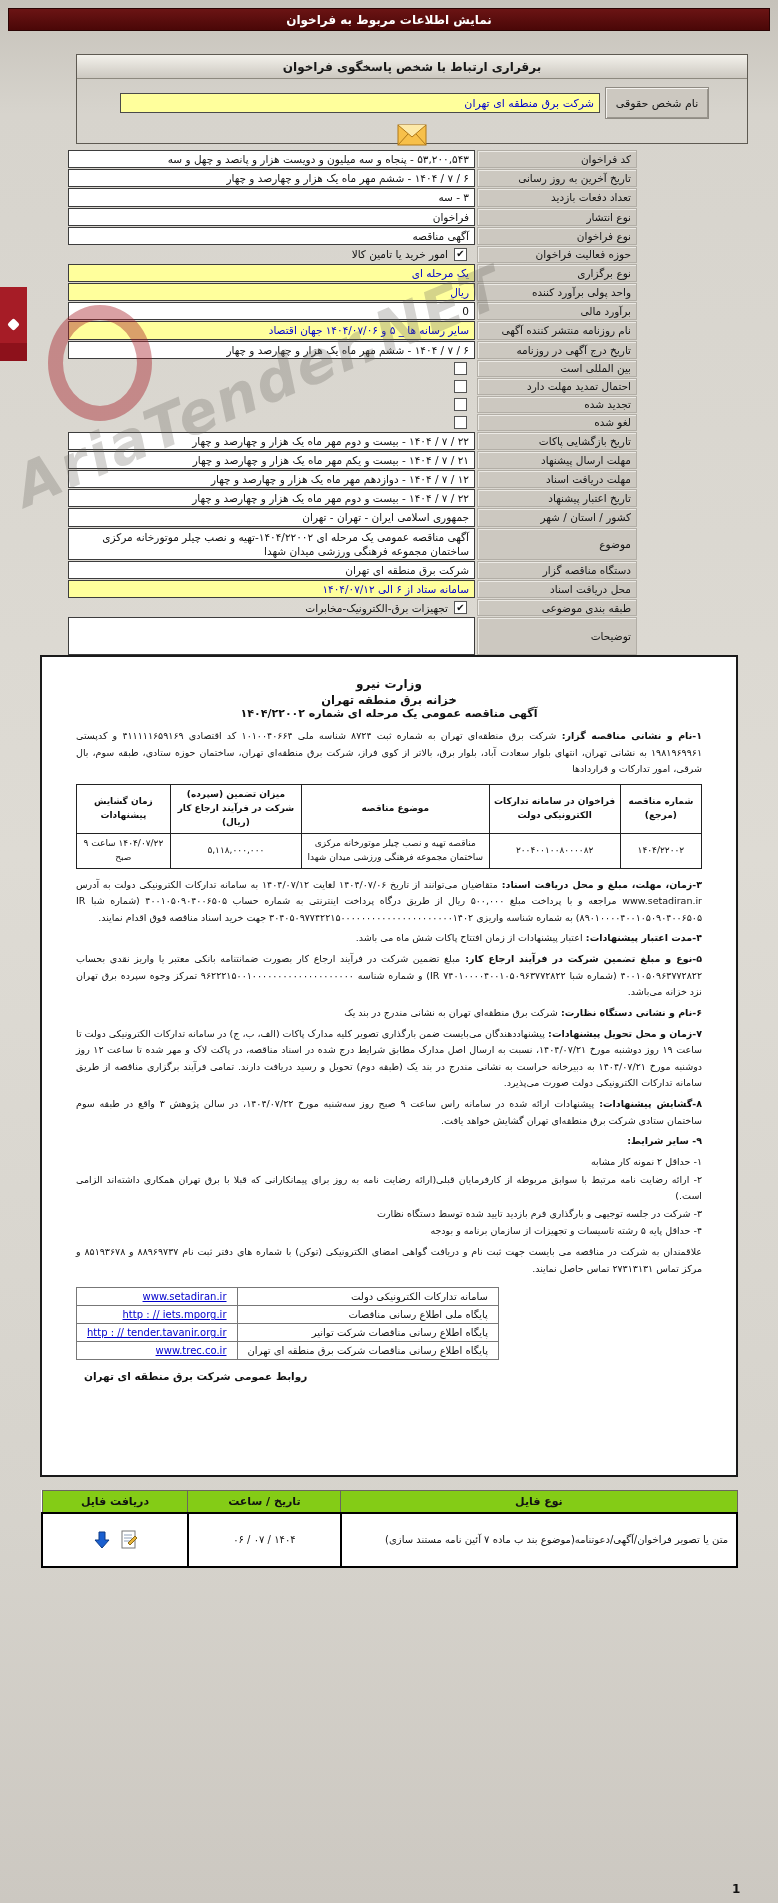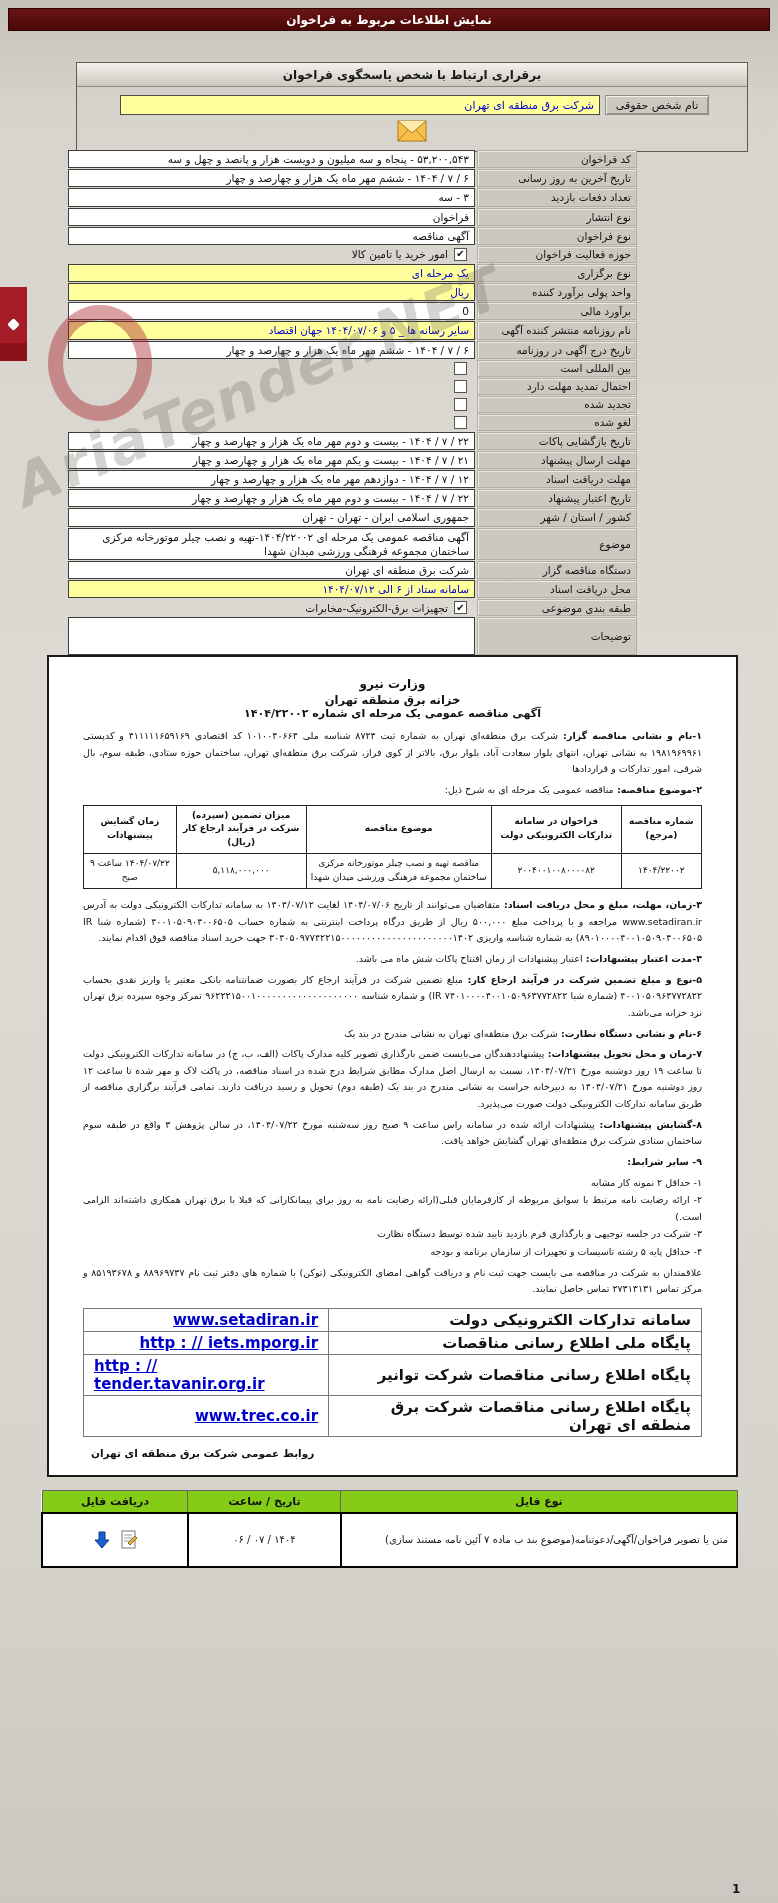--- a/index.html
+++ b/index.html
@@ -7,26 +7,26 @@
   .page { position:relative; width:778px; height:1903px; margin:0 auto; direction:rtl; overflow:hidden;
     background:linear-gradient(180deg,#c6c2ba 0%,#d7d4cd 6%,#dedbd4 45%,#d6d3cc 80%,#ccc8c1 100%); }
 
   
   .titlebar { position:absolute; top:8px; right:8px; left:8px; height:23px;
     background:linear-gradient(180deg,#6b1414,#4a0707);
     border:1px solid #2b0404; color:#fff; font-weight:bold; font-size:12px;
     display:flex; align-items:center; justify-content:center; }
 
   
-  .contact { position:absolute; top:62px; right:30px; left:32px; height:90px; border:1px solid #5e5a52;margin-left:44px; }
+  .contact { position:absolute; top:54px; right:30px; left:32px; height:90px; border:1px solid #5e5a52;margin-left:44px; }
   .contact-header { height:24px; background:linear-gradient(180deg,#f3f1eb,#ccc8c0);
     border-bottom:1px solid #8d897f; display:flex; align-items:center; justify-content:center;
     font-size:12px; font-weight:bold; color:#181818; }
   .contact-row { display:flex; align-items:center; gap:5px; padding:8px 38px 0 43px; }
-  .contact-label { width:104px; height:20px; background:#ccc8c0; border:1px solid #8f8b83;
+  .contact-label { width:104px; height:32px; background:#ccc8c0; border:1px solid #8f8b83;
     box-shadow:inset 1px 1px 0 #f4f2ee, inset -1px -1px 0 #9a968e;
     display:flex; align-items:center; justify-content:center; font-size:11px; color:#111; }
   .contact-value { flex:1; height:20px; background:#ffff9c; border:1px solid #4a4a4a;
     color:#0000cd; font-size:11px; padding:2px 5px; display:flex; align-items:center; }
   .envelope-wrap { display:flex; justify-content:center; margin-top:5px; }
 
   
   .form { position:absolute; top:150px; right:141px; left:68px; }
   .frow { display:flex; gap:2px; margin-bottom:1px; align-items:stretch; }
   .flabel { width:160px; background:#ccc8c0; border:1px solid #b2aea6;
@@ -46,35 +46,35 @@
     transform-origin:left center; font-size:58px; font-weight:bold; font-style:italic;
     color:rgba(105,100,92,0.28); letter-spacing:2px; pointer-events:none; z-index:6; direction:ltr; }
   .wm-ring { position:absolute; top:305px; left:48px; width:104px; height:116px; border-radius:50%;
     border:15px solid rgba(166,28,38,0.42); pointer-events:none; z-index:6; }
   .wm-banner { position:absolute; top:287px; left:0; width:27px; height:74px; background:#a61c26;
     box-shadow:inset 0 -18px 0 rgba(120,10,18,0.55);
     pointer-events:none; z-index:7; display:flex; align-items:center; justify-content:center; }
   .wm-banner .dot { width:9px; height:9px; background:#fff; border-radius:2px; transform:rotate(45deg); }
 
   
-  .doc { position:absolute; top:655px; right:40px; left:47px; height:822px; background:#fff;
+  .doc { position:absolute; top:655px; right:40px; left:40px; height:822px; background:#fff;
     border:2px solid #1a1a1a; padding:20px 34px; font-size:9.5px; color:#111; overflow:hidden; z-index:3; }
   .doc-h1 { text-align:center; font-weight:bold; font-size:12px; }
   .doc-h2 { text-align:center; font-weight:bold; font-size:11.5px; margin-top:2px; }
   .doc-h3 { text-align:center; font-weight:bold; font-size:11px; margin-top:0; margin-bottom:8px; }
   .doc p { margin:4px 0; line-height:1.75; text-align:justify; }
   .doc .lead { font-weight:bold; }
   .doc p.term { margin:1px 0; }
   table.spec { width:100%; border-collapse:collapse; margin:6px 0 8px; }
   table.spec th, table.spec td { border:1px solid #222; padding:3px 4px; text-align:center;
     font-size:9px; line-height:1.55; vertical-align:middle; }
   table.spec th { font-weight:bold; }
   .links-wrap { display:flex; justify-content:flex-end; margin-top:10px; }
   table.links { border-collapse:collapse; }
-  table.links td { border:1px solid #777; padding:2px 10px; font-size:15px; height:18px;font-weight:bold; }
+  table.links td { border:1px solid #777; padding:2px 10px; font-size:10px; height:18px; }
   .link { color:#0000cc; text-decoration:underline; direction:ltr; display:inline-block; }
   .signature { font-weight:bold; font-size:10.5px; text-align:left; margin-top:10px; padding-left:8px; }
 
   
   .attach { position:absolute; top:1490px; right:40px; left:41px; z-index:3; }
   table.attach-table { width:100%; border-collapse:collapse; background:#fff; }
   table.attach-table th { background:#84cc16; border:1px solid #6a665e; font-size:11px; font-weight:bold;
     height:22px; padding:1px 6px; color:#111; }
   table.attach-table td { border:2px solid #000000; font-size:10px; padding:16px 8px; height:40px;
     color:#111; vertical-align:middle; line-height:1.5; }
@@ -229,21 +229,20 @@
       <span class="dot"></span>
     </div>
   <div class="wm-text">AriaTender.NET</div>
 
   <div class="doc">
     <div class="doc-h1">وزارت نیرو</div>
     <div class="doc-h2">خزانه برق منطقه تهران</div>
     <div class="doc-h3">آگهی مناقصه عمومی یک مرحله ای شماره ۱۴۰۴/۲۲۰۰۲</div>
     <div id="doc-intro">
         <p><span class="lead">۱-نام و نشانی مناقصه گزار: </span>شرکت برق منطقه‌ای تهران به شماره ثبت ۸۷۲۴ شناسه ملی ۱۰۱۰۰۴۰۶۶۴ کد اقتصادی ۴۱۱۱۱۱۶۵۹۱۶۹ و کدپستی ۱۹۸۱۹۶۹۹۶۱ به نشانی تهران، انتهای بلوار سعادت آباد، بلوار برق، بالاتر از کوی فراز، شرکت برق منطقه‌ای تهران، ساختمان حوزه ستادی، طبقه سوم، بال شرقی، امور تدارکات و قراردادها</p>
-        <p><span class="lead">۲-موضوع مناقصه: </span>مناقصه عمومی یک مرحله ای به شرح ذیل:</p>
       </div>
     <table class="spec">
       <colgroup>
           <col style="width:13%">
           <col style="width:21%">
           <col style="width:30%">
           <col style="width:21%">
           <col style="width:15%">
         </colgroup>
       <thead id="spec-head">

